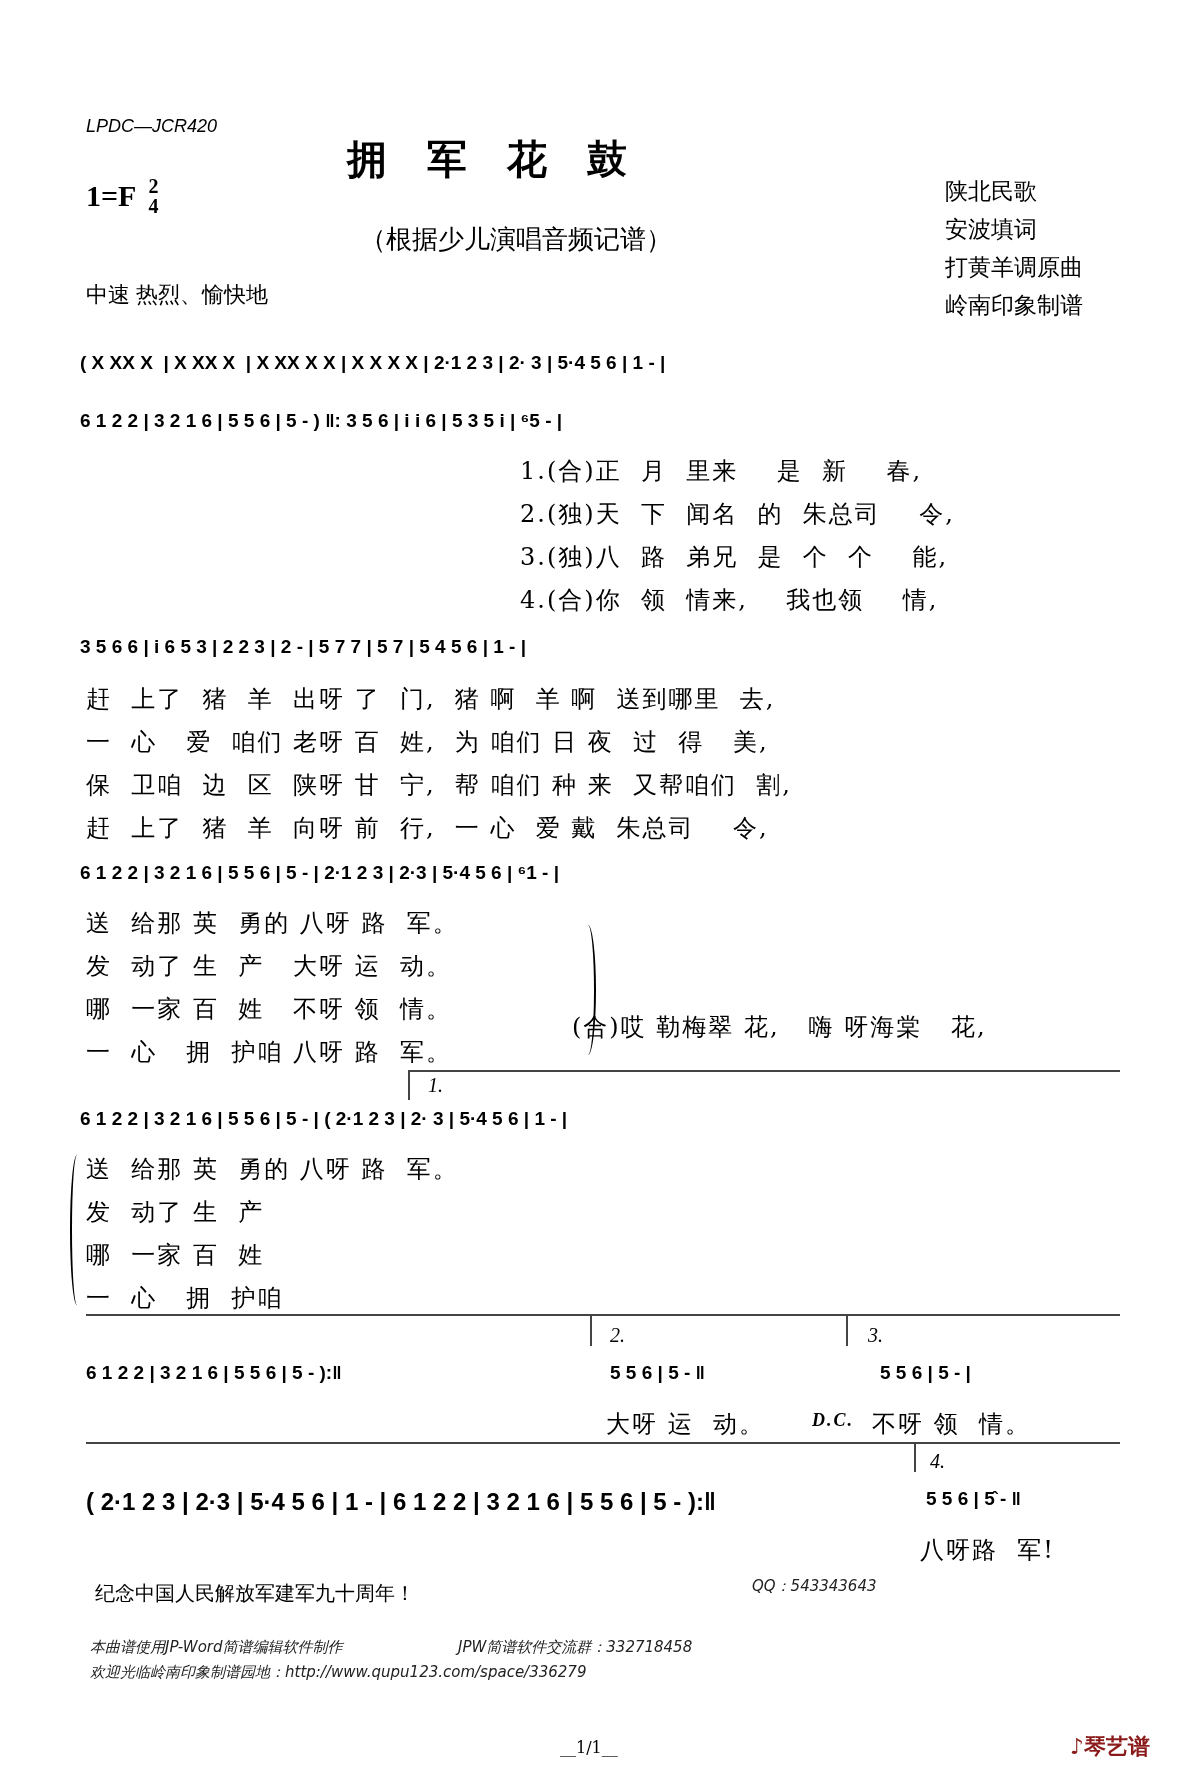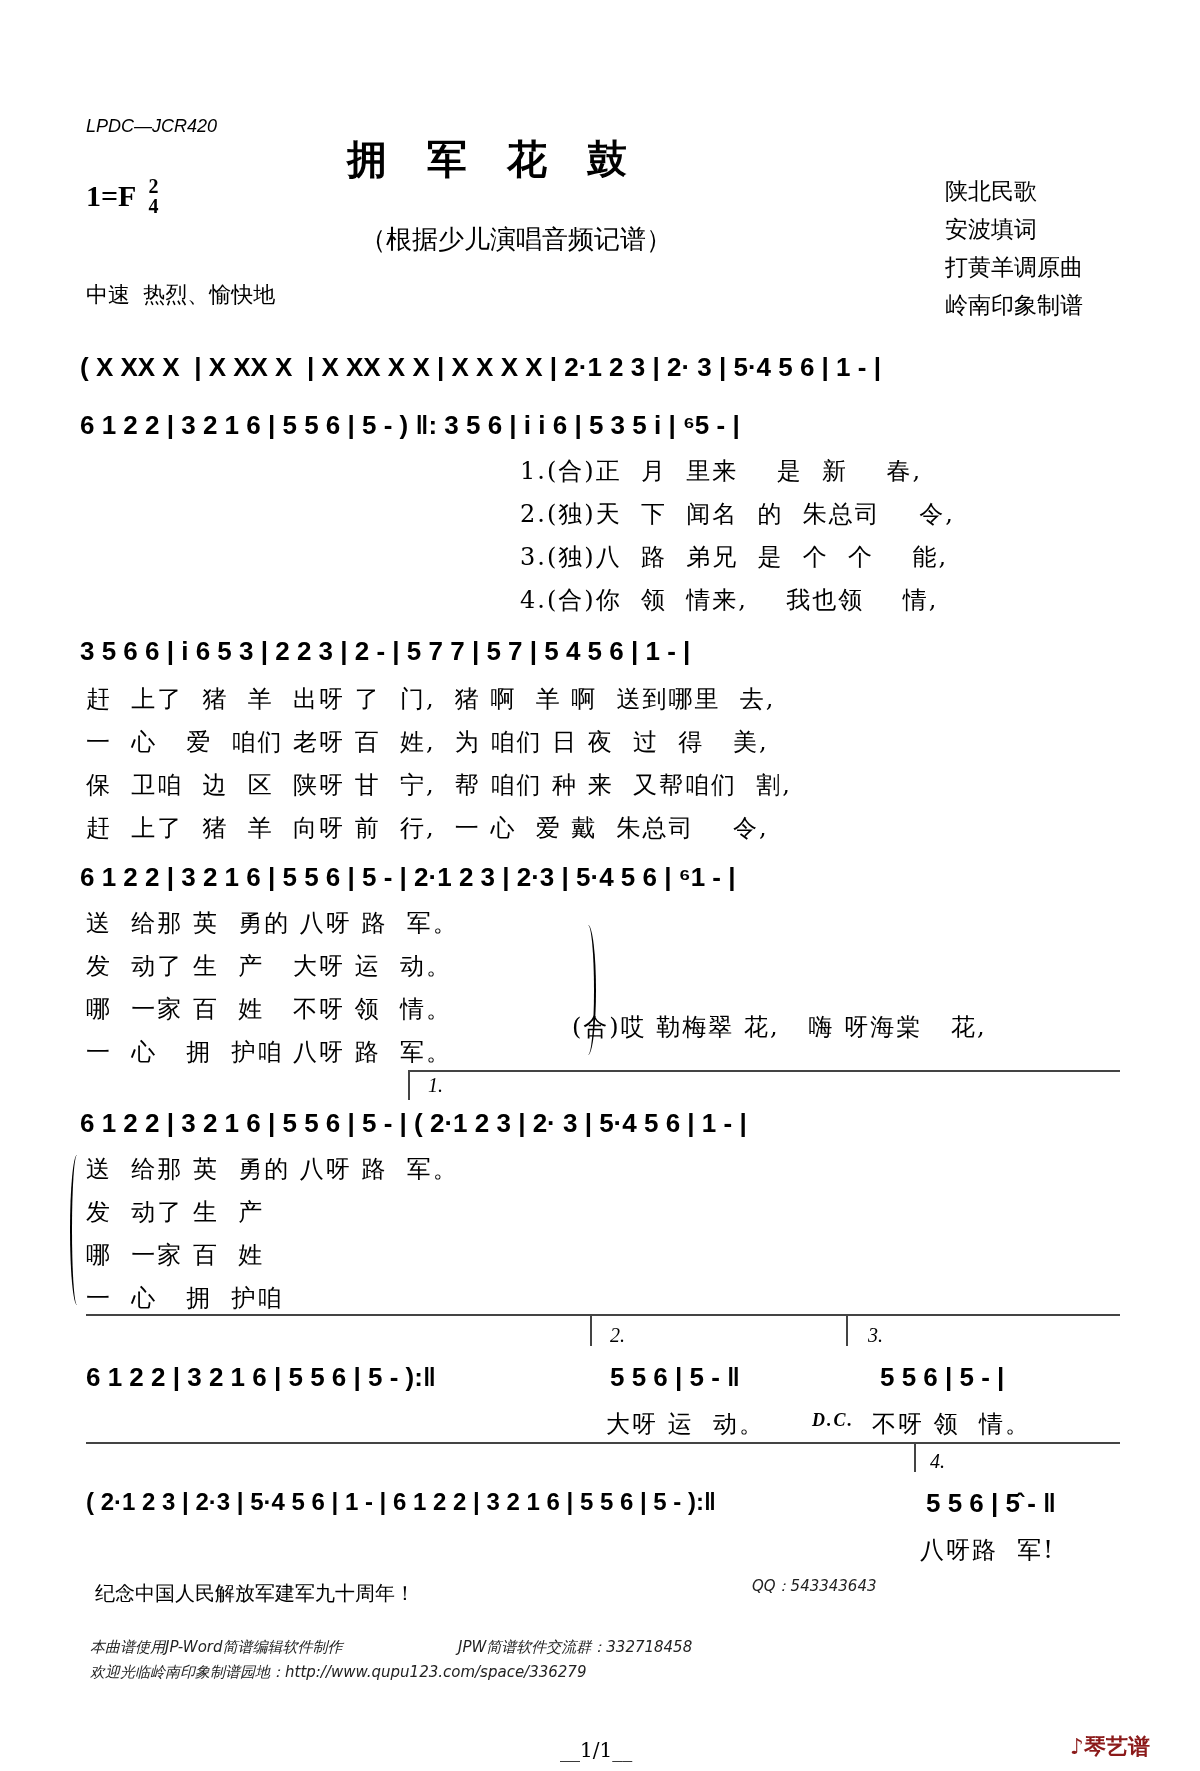--- a/index.html
+++ b/index.html
@@ -3,30 +3,30 @@
 <meta charset="utf-8">
 <style>
   html,body{margin:0;padding:0;background:#fff;}
   body{width:1200px;height:1771px;position:relative;overflow:hidden;font-family:"DejaVu Serif",serif;color:#000;}
   .abs{position:absolute;}
   .code{left:86px;top:116px;font-family:"Liberation Sans",sans-serif;font-style:italic;font-size:18px;}
   .title{left:0;width:974px;top:132px;text-align:center;font-size:40px;font-weight:bold;letter-spacing:40px;padding-left:40px;box-sizing:border-box;font-family:"DejaVu Serif",serif;}
   .subtitle{left:0;width:1032px;top:222px;text-align:center;font-size:26px;}
   .key{left:86px;top:176px;font-family:"Liberation Serif",serif;font-weight:bold;font-size:30px;display:flex;align-items:center;gap:12px;}
   .frac{display:inline-flex;flex-direction:column;align-items:center;font-size:20px;line-height:20px;}
-  .tempo{left:86px;top:280px;font-size:22px;font-family:Liberation Mono, monospace;}
+  .tempo{left:86px;top:280px;font-size:22px;font-family:Liberation Sans, sans-serif;}
   .credits{left:945px;top:172px;font-size:23px;line-height:38px;}
-  .row{position:absolute;left:80px;right:80px;font-family:"Liberation Sans",sans-serif;font-weight:bold;font-size:26px;white-space:pre;}
+  .row{position:absolute;left:80px;right:80px;font-family:"Liberation Sans",sans-serif;font-weight:bold;font-size:19px;white-space:pre;}
   .lyr{position:absolute;font-size:24px;white-space:pre;letter-spacing:2px;}
   .hline{position:absolute;height:2px;background:#444;}
   .vline{position:absolute;width:2px;background:#444;}
   .volta{position:absolute;font-style:italic;font-size:20px;font-family:"Liberation Serif",serif;}
   .note{left:95px;top:1580px;font-family:"DejaVu Sans",sans-serif;font-size:20px;}
   .foot{left:90px;font-family:"DejaVu Sans",sans-serif;font-style:italic;font-size:15px;color:#222;}
-  .page{left:560px;top:1738px;font-size:20px;}
+  .page{left:560px;top:1738px;font-size:16px;}
   .logo{left:1070px;top:1732px;color:#8b1a1a;font-weight:bold;font-size:22px;font-family:"DejaVu Sans",sans-serif;}
 </style>
 </head>
 <body>
 
 <div class="abs code">LPDC—JCR420</div>
 <div class="abs title">拥军花鼓</div>
 <div class="abs subtitle">（根据少儿演唱音频记谱）</div>
 <div class="abs key">
   <span>1=F</span>

